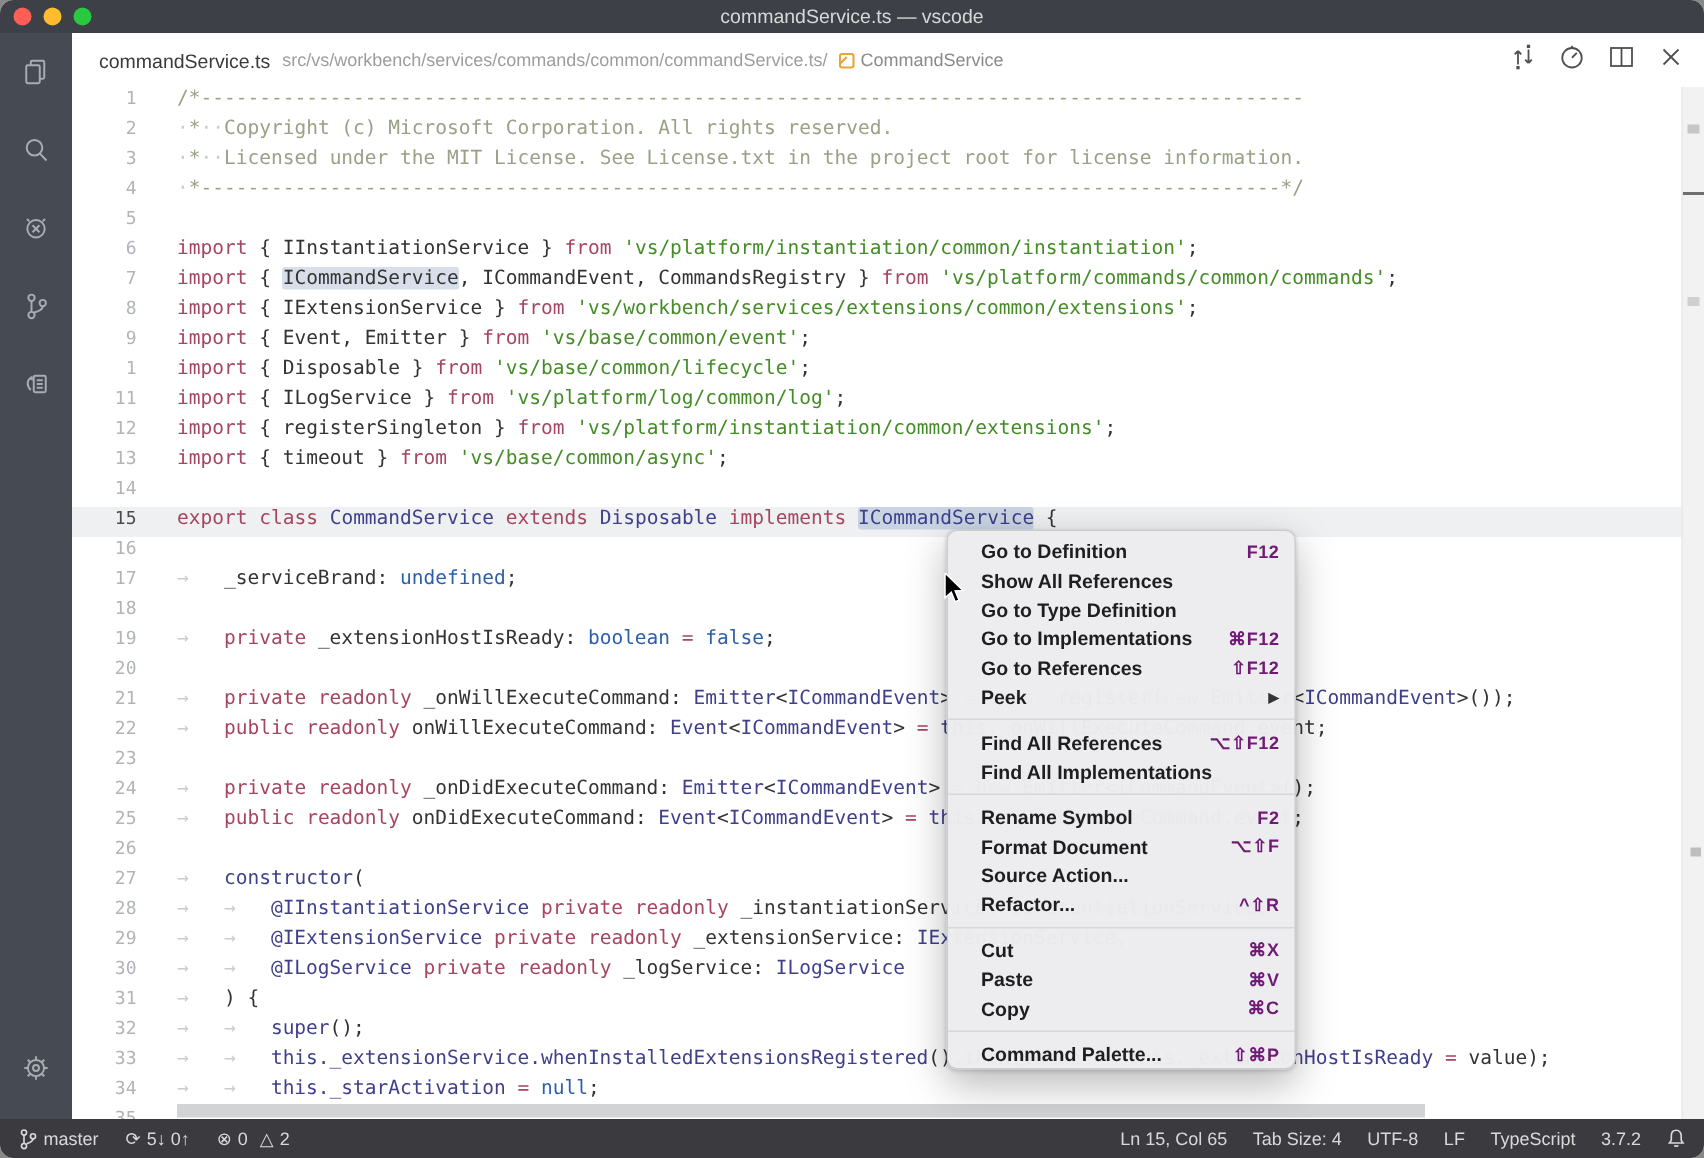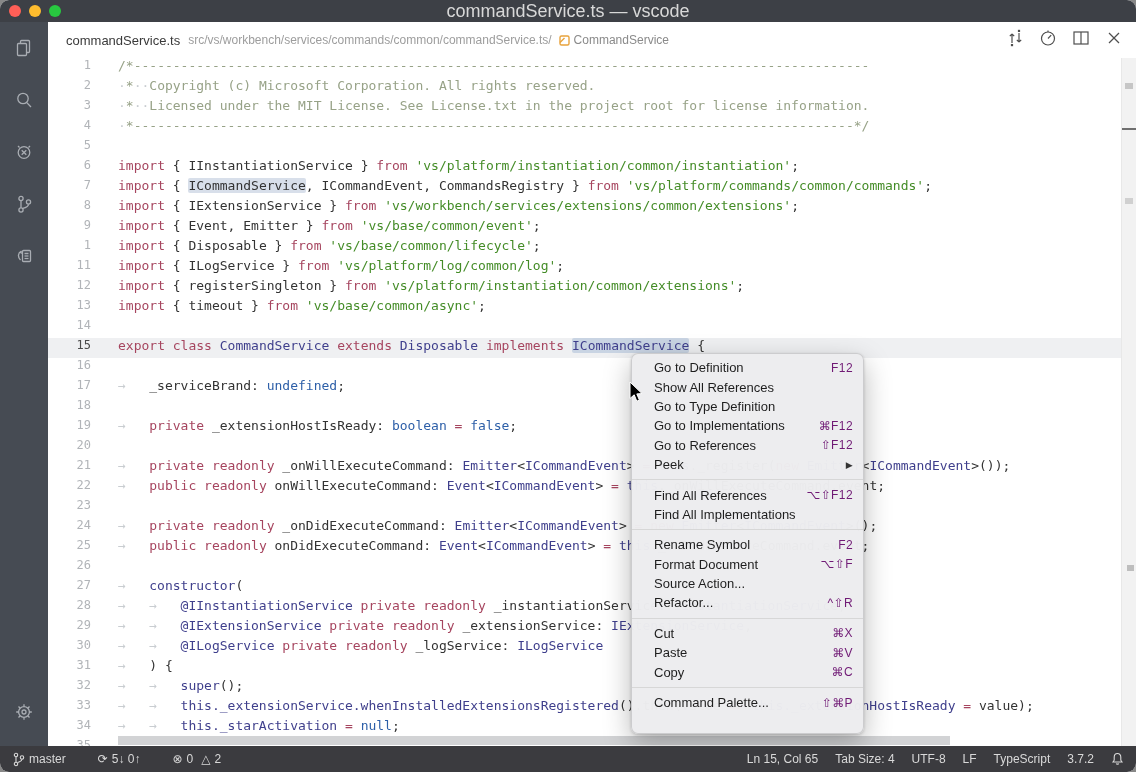--- a/index.html
+++ b/index.html
@@ -1,20 +1,20 @@
 <!DOCTYPE html>
 <html><head>
 <meta charset="utf-8">
 <style>
   html,body{margin:0;padding:0;background:#888;}
   .window{position:relative;width:1136px;height:772px;border-radius:9px;overflow:hidden;
     background:#fff;font-family:"Liberation Sans",sans-serif;-webkit-font-smoothing:antialiased;}
   
   .titlebar{position:absolute;left:0;top:0;width:100%;height:22px;background:#3D4046;}
-  .titlebar-title{line-height:22px;text-align:center;font-size:18px;color:#D8D8D8;}
+  .titlebar-title{line-height:22px;text-align:center;font-size:13px;color:#D8D8D8;}
   .traffic{position:absolute;top:5px;left:9px;display:flex;gap:8px;}
   .light{width:12px;height:12px;border-radius:50%;}
   .light.red{background:#FF5F57;}.light.yellow{background:#FEBC2E;}.light.green{background:#28C840;}
   
   .activitybar{position:absolute;left:0;top:22px;width:48px;height:724px;background:#464B53;}
   .act-icon{width:48px;height:52px;display:flex;align-items:center;justify-content:center;}
   .act-icon svg{stroke:#A9ADB3;fill:none;stroke-width:1.3;}
   .act-gear{position:absolute;left:0;bottom:8px;}
   
   .header{position:absolute;left:48px;top:22px;width:1088px;height:36px;background:#FFF;
@@ -44,31 +44,31 @@
   .seg-tab{display:inline-block;width:4ch;color:#C9CDD1;}
   .hl1{background:#D8DFEA;border-radius:2px;}
   .hl2{background:#C9D4E3;border-radius:2px;}
   .hscrollbar{position:absolute;left:70px;top:678px;width:832px;height:9px;background:rgba(125,129,135,0.35);}
   .overview{position:absolute;right:0;top:0;width:14px;height:688px;background:#F2F2F2;border-left:1px solid #E8E8E8;}
   .ov-mark{position:absolute;background:#C6C6C6;}
   
   .menu{position:absolute;left:631px;top:353px;width:233px;background:rgba(237,237,239,0.98);
     border:1px solid rgba(0,0,0,0.14);border-radius:7px;
     box-shadow:0 10px 28px rgba(0,0,0,0.28),0 1px 3px rgba(0,0,0,0.18);
-    padding:4px 0 21px;box-sizing:border-box;}
+    padding:4px 0 0;box-sizing:border-box;font-weight:bold;}
   .menu-item{display:flex;justify-content:space-between;align-items:center;height:19.4px;
     padding:0 10px 0 22px;font-size:13px;color:#1E1E1E;}
   .menu-label{white-space:nowrap;}
   .menu-shortcut{color:#701a75;font-size:12px;letter-spacing:0.4px;white-space:nowrap;}
   .menu-shortcut.submenu{font-size:9px;color:#333;}
   .menu-sep{height:1px;background:#D7D7D7;margin:5px 0;}
   
   .statusbar{position:absolute;left:0;top:746px;width:1136px;height:26px;background:#3B3B3F;
     display:flex;align-items:center;color:#D9D9D9;font-size:12px;}
-  .sb-left{display:flex;align-items:center;gap:32px;padding-left:12px;}
+  .sb-left{display:flex;align-items:center;gap:18px;padding-left:12px;}
   .sb-right{margin-left:auto;display:flex;align-items:flex-start;gap:17px;padding-right:12px;}
   .sb-item{display:flex;align-items:center;gap:4px;white-space:nowrap;}
   .sb-item svg{stroke:#D9D9D9;fill:none;stroke-width:1.1;}
   .glyph{font-family:"DejaVu Sans",sans-serif;}
   
   .cursor{position:absolute;left:629px;top:382px;pointer-events:none;}
 </style>
 </head>
 <body>
 

